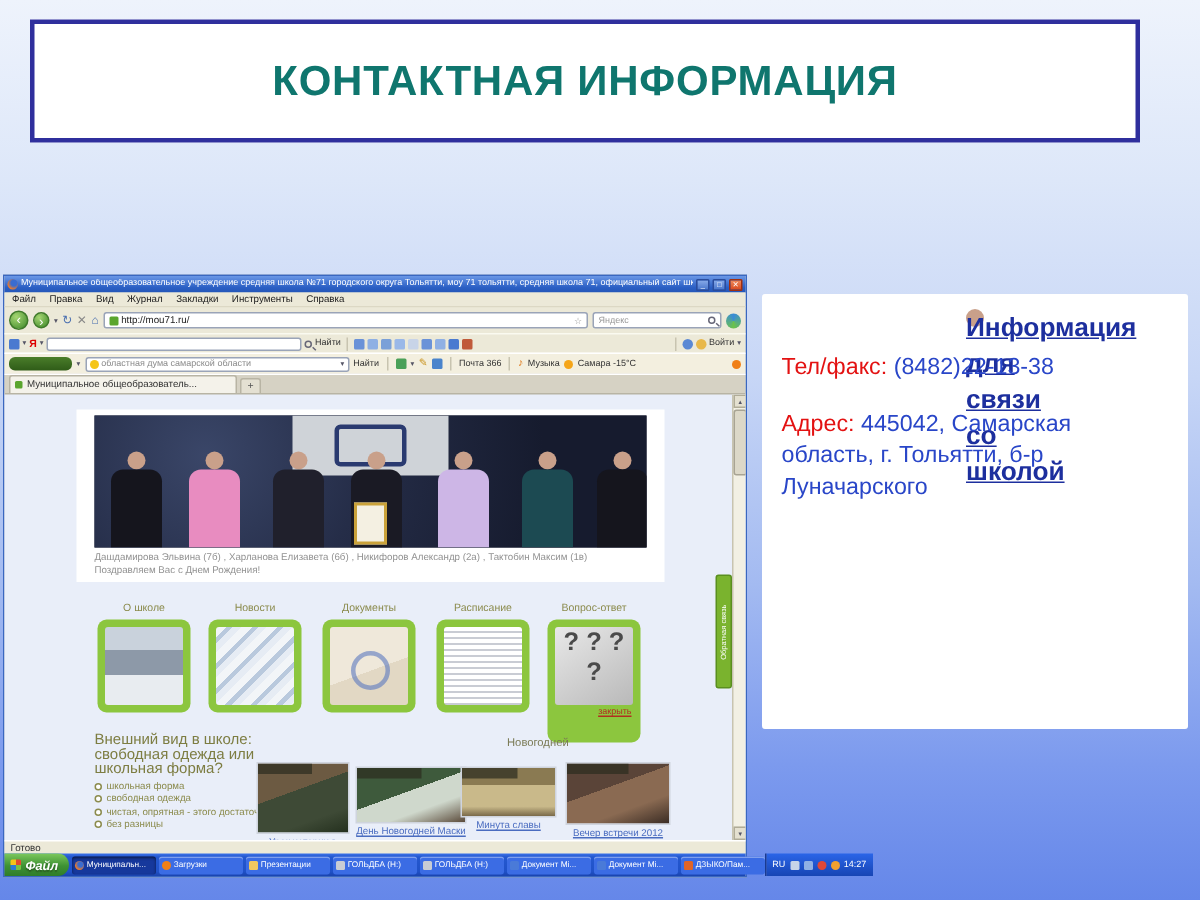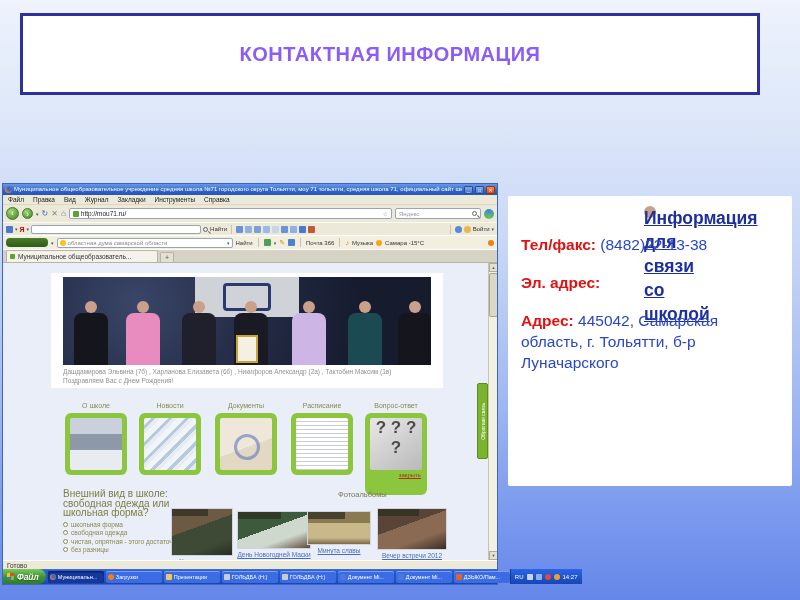--- a/index.html
+++ b/index.html
@@ -4,31 +4,31 @@
 <style>
   *{box-sizing:border-box;margin:0;padding:0}
   html,body{width:800px;height:600px}
   body{font-family:"Liberation Sans",sans-serif;overflow:hidden}
   .slide{position:relative;width:800px;height:600px;overflow:hidden;
     background:linear-gradient(180deg,#eef3fc 0%,#dde7f9 20%,#c7d6f6 42%,#a3baf1 65%,#7c9aee 85%,#6587e9 100%)}
 
   
   .title-box{position:absolute;left:20px;top:13px;width:740px;height:82px;background:#fff;
     border:3px solid #2f2f9d;display:flex;align-items:center;justify-content:center}
-  .title-box .t{font-size:20px;font-weight:bold;color:#8b5cf6;letter-spacing:.5px}
+  .title-box .t{font-size:28px;font-weight:bold;color:#0f766e;letter-spacing:.5px}
   .site-box{position:absolute;left:104px;top:110px;width:290px;height:64px;background:#fff;
     display:flex;flex-direction:column;align-items:center;justify-content:center}
   .site-box div{color:#e31212;font-weight:bold;font-size:20px;line-height:29px}
 
   .contact{position:absolute;left:508px;top:196px;width:284px;height:290px;background:#fff;
     border-radius:2px;padding:10px 13px}
   .contact .head{color:#1d2f9e;font-weight:bold;font-size:17.5px;line-height:24px;text-align:center;
     text-decoration:underline;margin-bottom:16px}
   .contact .row{font-size:15.5px;line-height:21px;color:#2946c8;margin-bottom:17px}
-  .contact .lbl{color:#e31212;font-weight:bold}
+  .contact .lbl{color:#e31212;font-weight:normal}
 
   
   .browser{position:absolute;left:2px;top:183px;width:496px;border:1px solid #3a67c0;background:#ece9d8}
   .b-title{height:11px;background:linear-gradient(180deg,#6a97e6,#2b5fc4 70%,#2456b8);
     display:flex;align-items:center;gap:2px;padding:0 2px}
   .ffico{width:7px;height:7px;border-radius:50%;background:radial-gradient(circle at 62% 38%,#3a6cd0 32%,#f97b1e 72%);flex:0 0 auto}
   .b-title .txt{color:#fff;font-size:6px;line-height:7px;white-space:nowrap;overflow:hidden;flex:1}
   .wbtn{width:9px;height:8px;border-radius:1px;font-size:5px;line-height:7px;text-align:center;color:#fff;
     background:linear-gradient(180deg,#86a9e8,#4a77cc);border:1px solid #2a4c9c;flex:0 0 auto}
   .wbtn.close{background:linear-gradient(180deg,#f08a5c,#d94a1e);border-color:#a03010}
@@ -152,21 +152,20 @@
   </div>
 
 
   <div class="contact">
     <div class="head">Информация для связи со школой</div>
     <div class="row">
       <span class="lbl">Тел/факс:</span>
       <span>(8482)22-13-38</span>
     </div>
     <div class="row">
-      <span class="lbl" style="display:block">Эл. адрес:</span>
     </div>
     <div class="row">
       <span class="lbl">Адрес:</span>
       <span>445042, Самарская область, г. Тольятти, б-р Луначарского</span>
     </div>
   </div>
 
   <div class="browser">
 
     <div class="b-title">
@@ -321,21 +320,21 @@
             <div class="tile-img img-docs"></div>
           </div>
         <div class="tile" style="left:240px">
             <div class="tile-img img-sched"></div>
           </div>
         <div class="tile tall" style="left:314px">
           <div class="tile-img img-qa">? ? ? ?</div>
           <span class="close-link">закрыть</span>
         </div>
 
-        <div class="albums-title">Фотоальбомы</div>
+        <div class="albums-title">Новогодней</div>
 
         <div class="poll">
           <div class="poll-q">Внешний вид в школе: свободная одежда или школьная форма?</div>
           <div class="opt">
               <span class="radio"></span>
               <span>школьная форма</span>
             </div>
           <div class="opt">
               <span class="radio"></span>
               <span>свободная одежда</span>

